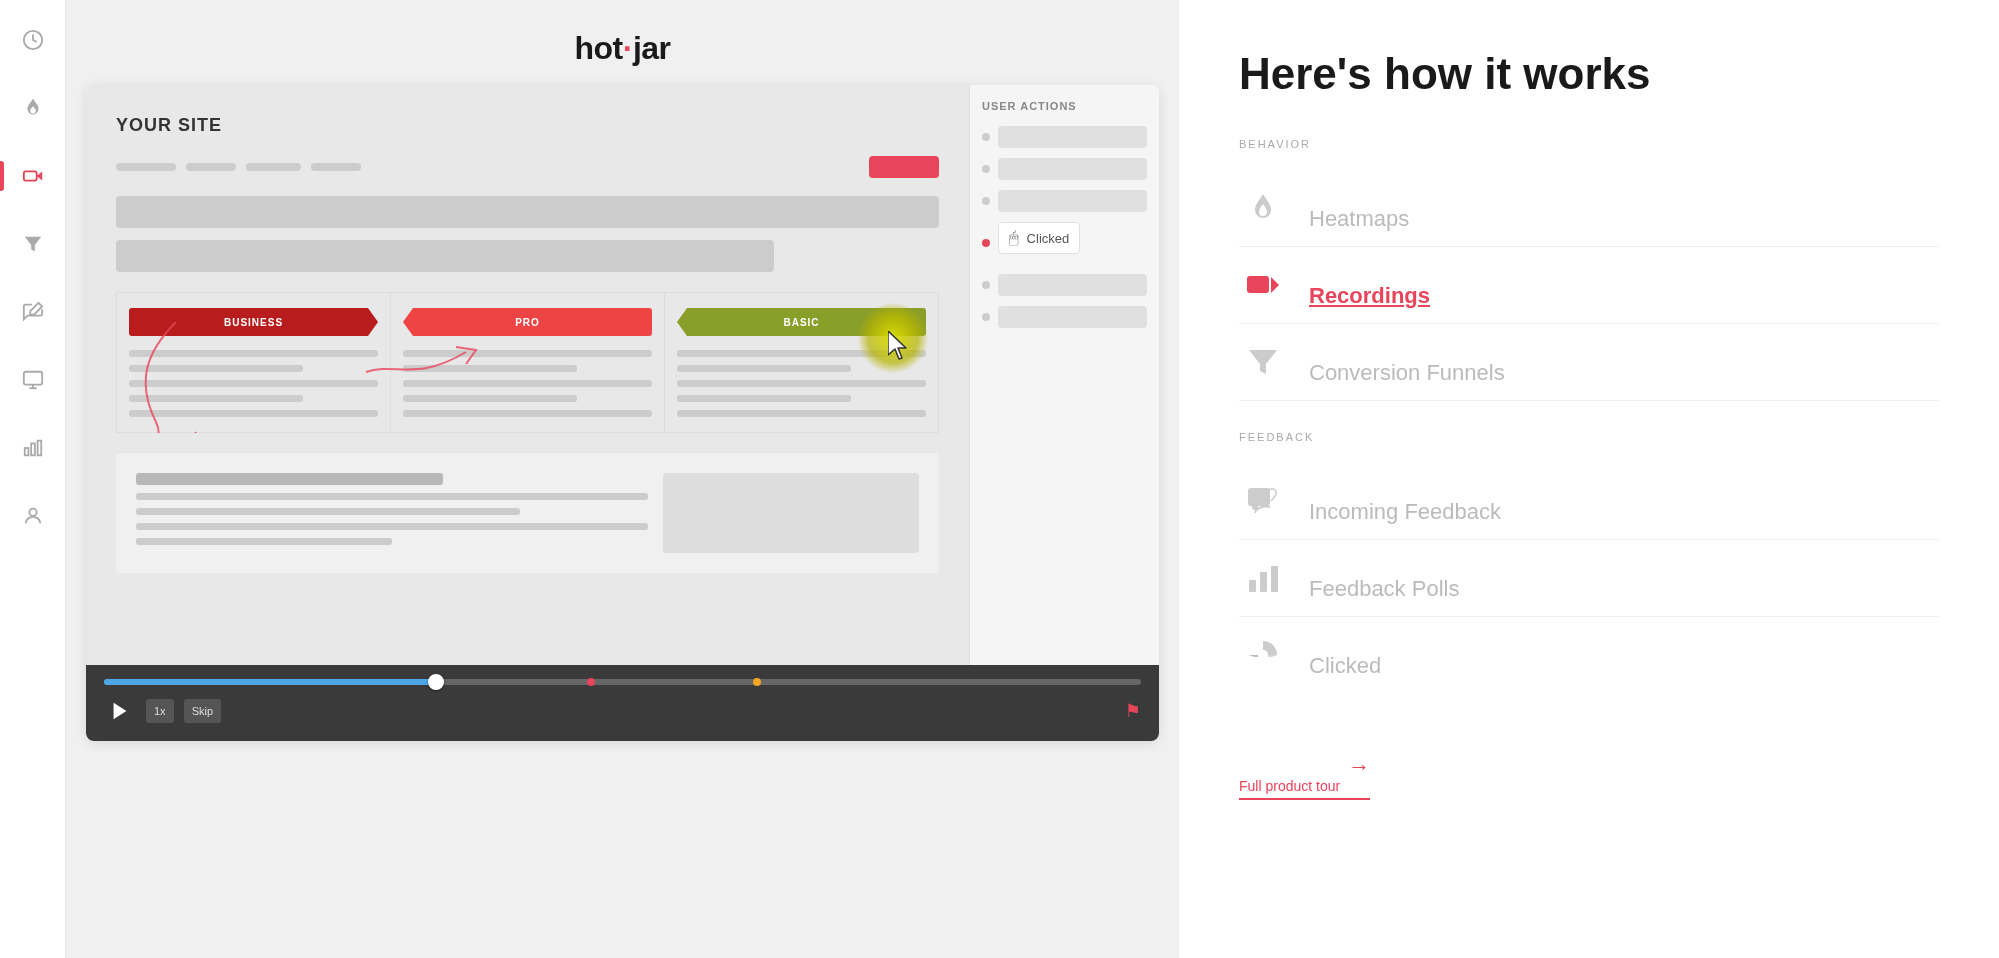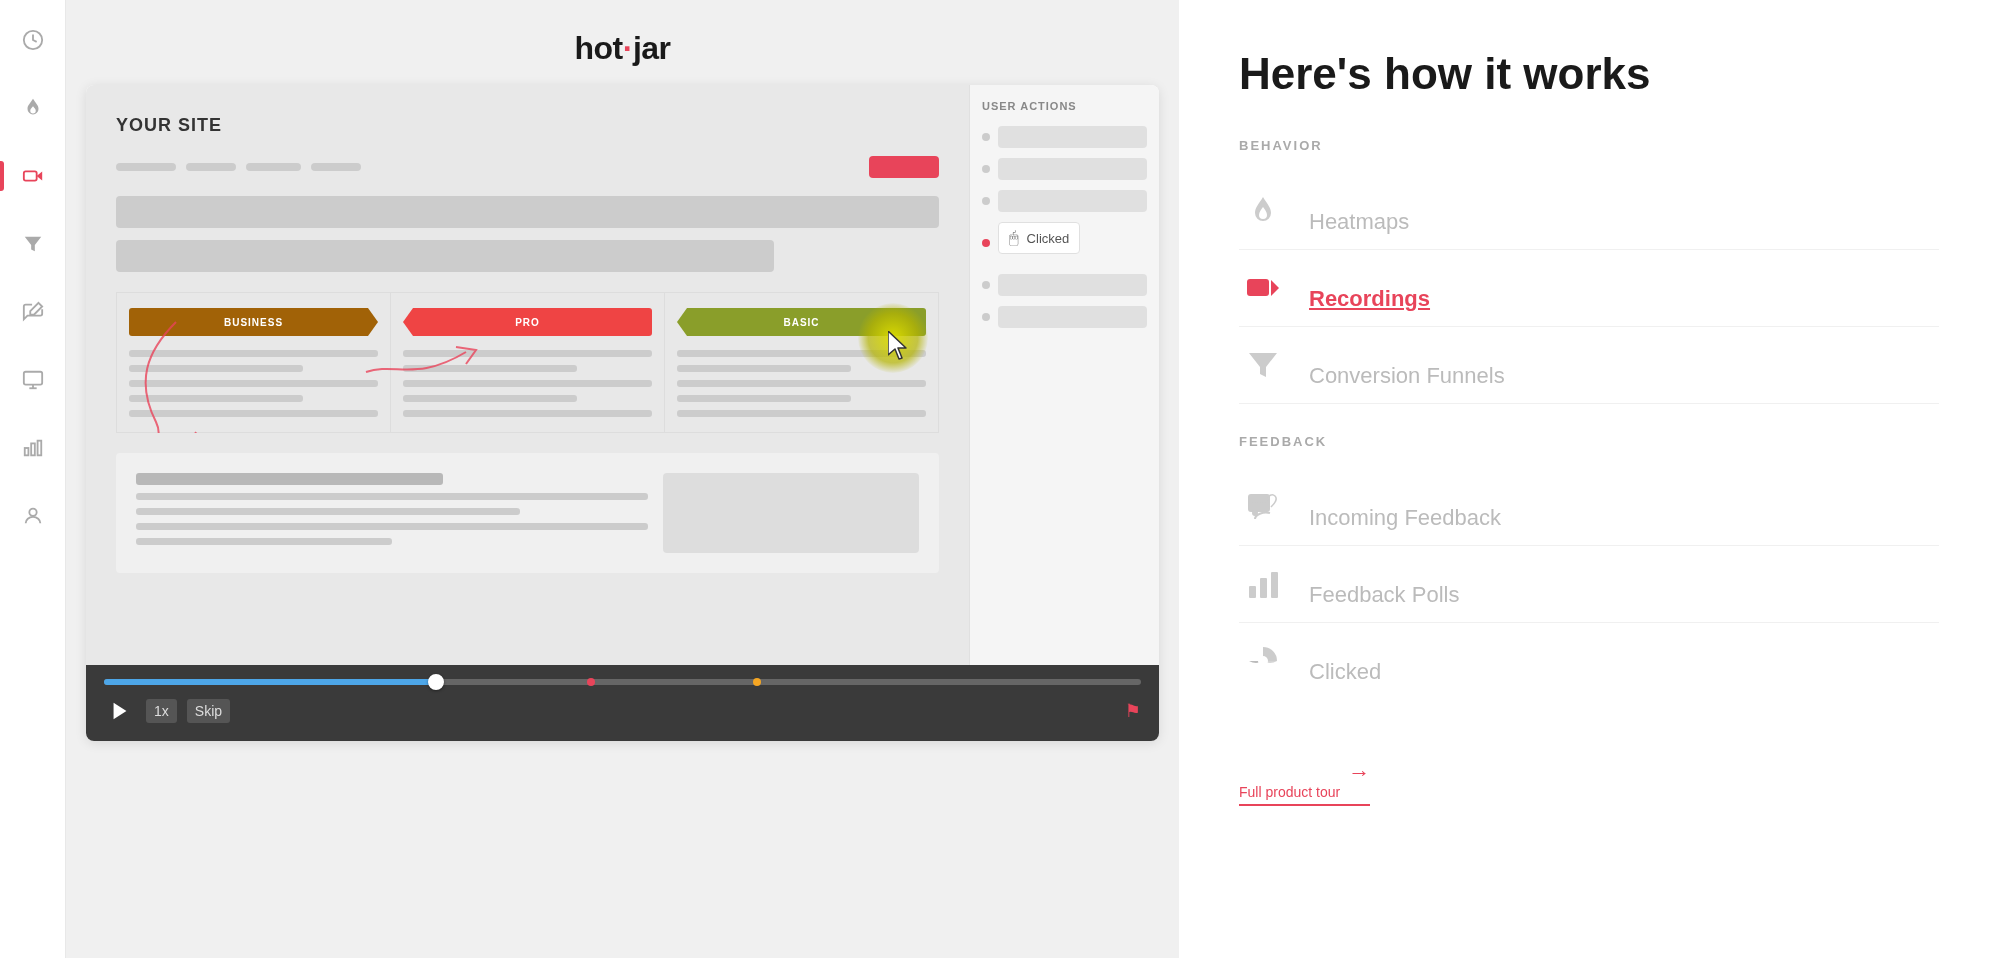--- a/index.html
+++ b/index.html
@@ -175,21 +175,21 @@
       align-items: center;
       justify-content: center;
       font-size: 10px;
       font-weight: 800;
       color: #fff;
       letter-spacing: 1px;
       margin-bottom: 6px;
       position: relative;
     }
     .badge-business {
-      background: #a16207;
+      background: #b91c1c;
       clip-path: polygon(0 0, calc(100% - 10px) 0, 100% 50%, calc(100% - 10px) 100%, 0 100%);
     }
     .badge-pro {
       background: #ef4444;
       clip-path: polygon(10px 0, 100% 0, 100% 100%, 10px 100%, 0 50%);
     }
     .badge-basic {
       background: #8a9e2a;
       clip-path: polygon(10px 0, 100% 0, 100% 100%, 10px 100%, 0 50%);
     }
@@ -381,21 +381,21 @@
       height: 22px;
       fill: #fff;
     }
     .control-btn {
       height: 24px;
       background: #555;
       border-radius: 3px;
       border: none;
       cursor: pointer;
       color: #ddd;
-      font-size: 14px;
+      font-size: 11px;
       padding: 0 8px;
     }
     .spacer { flex: 1; }
     .flag-icon {
       color: #e8445a;
       font-size: 18px;
       cursor: pointer;
     }
 
     
@@ -409,22 +409,22 @@
 
     .how-title {
       font-size: 44px;
       font-weight: 800;
       color: #1a1a1a;
       margin-bottom: 40px;
       line-height: 1.1;
     }
 
     .section-label {
-      font-size: 13px;
-      font-weight: 700;
+      font-size: 11px;
+      font-weight: 400;
       color: #aaa;
       letter-spacing: 2px;
       text-transform: uppercase;
       margin-bottom: 20px;
     }
 
     .feature-item {
       display: flex;
       align-items: flex-end;
       gap: 22px;

